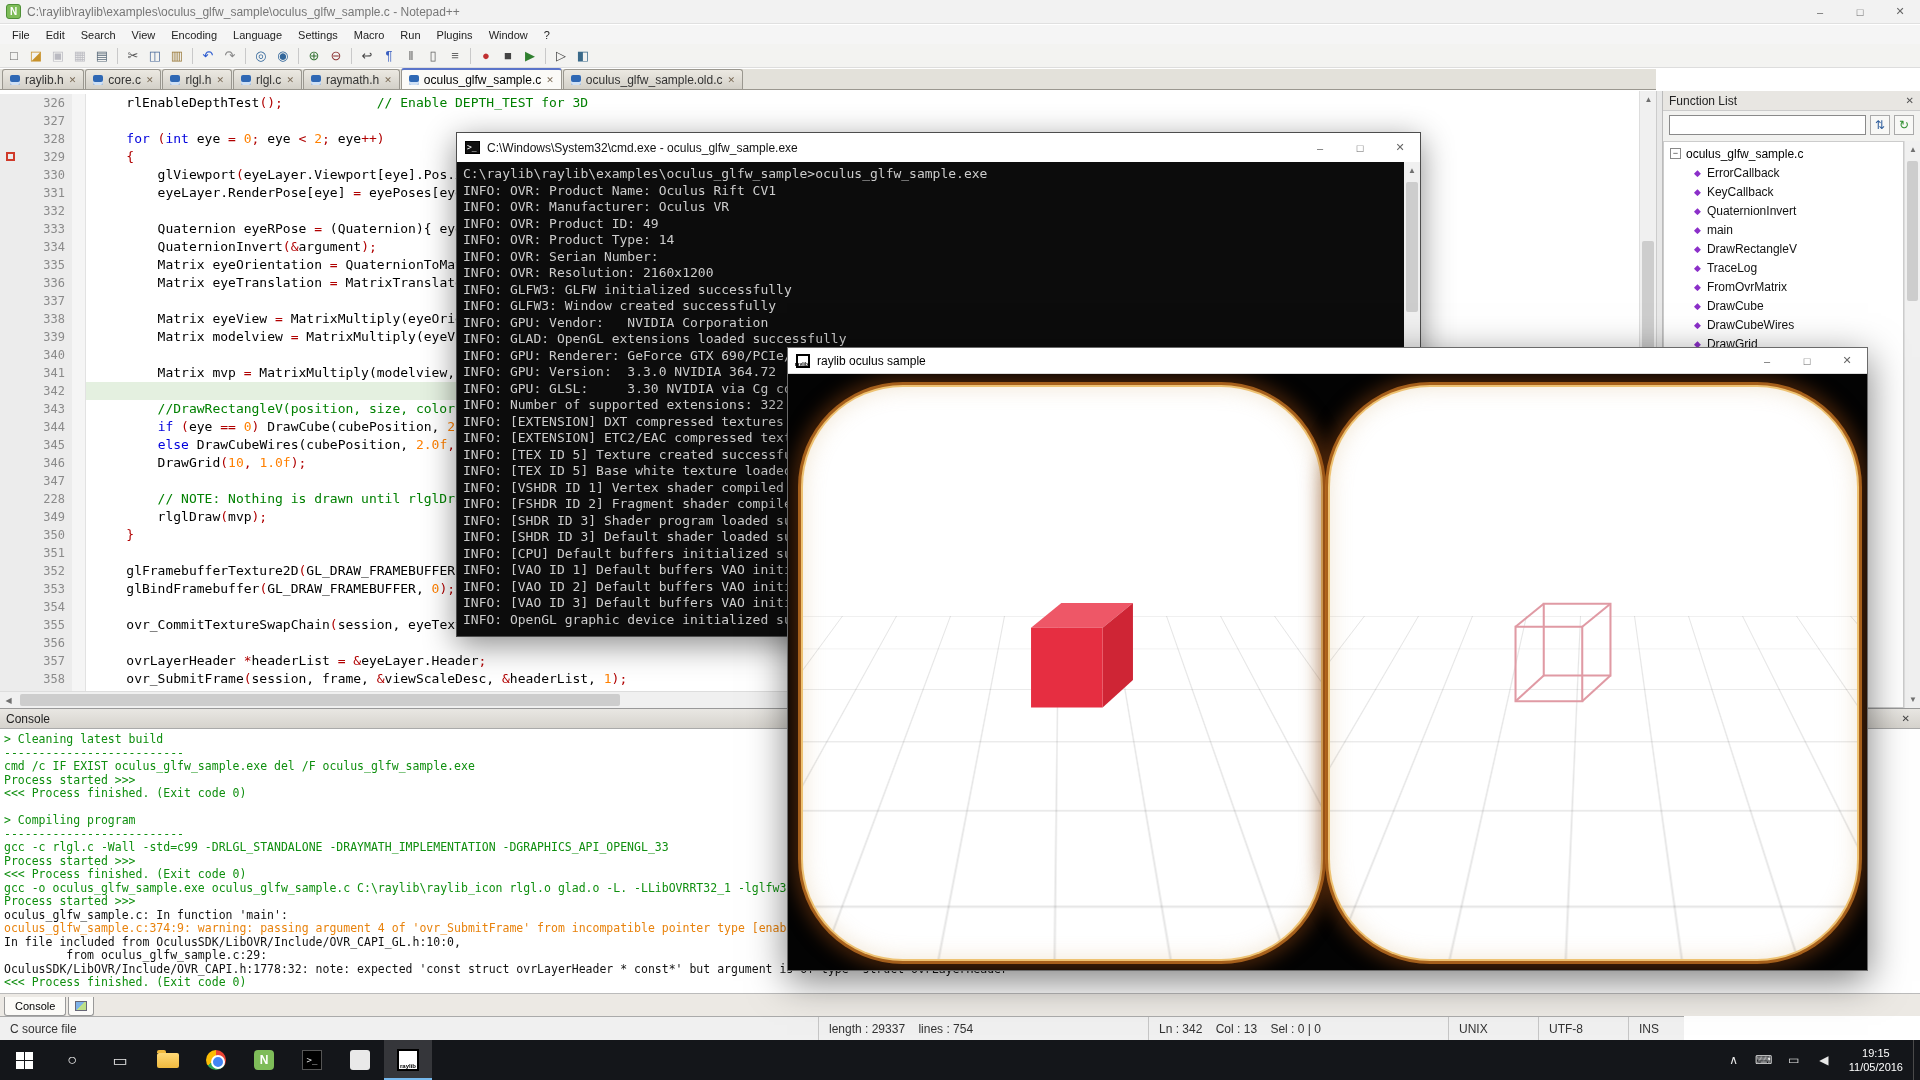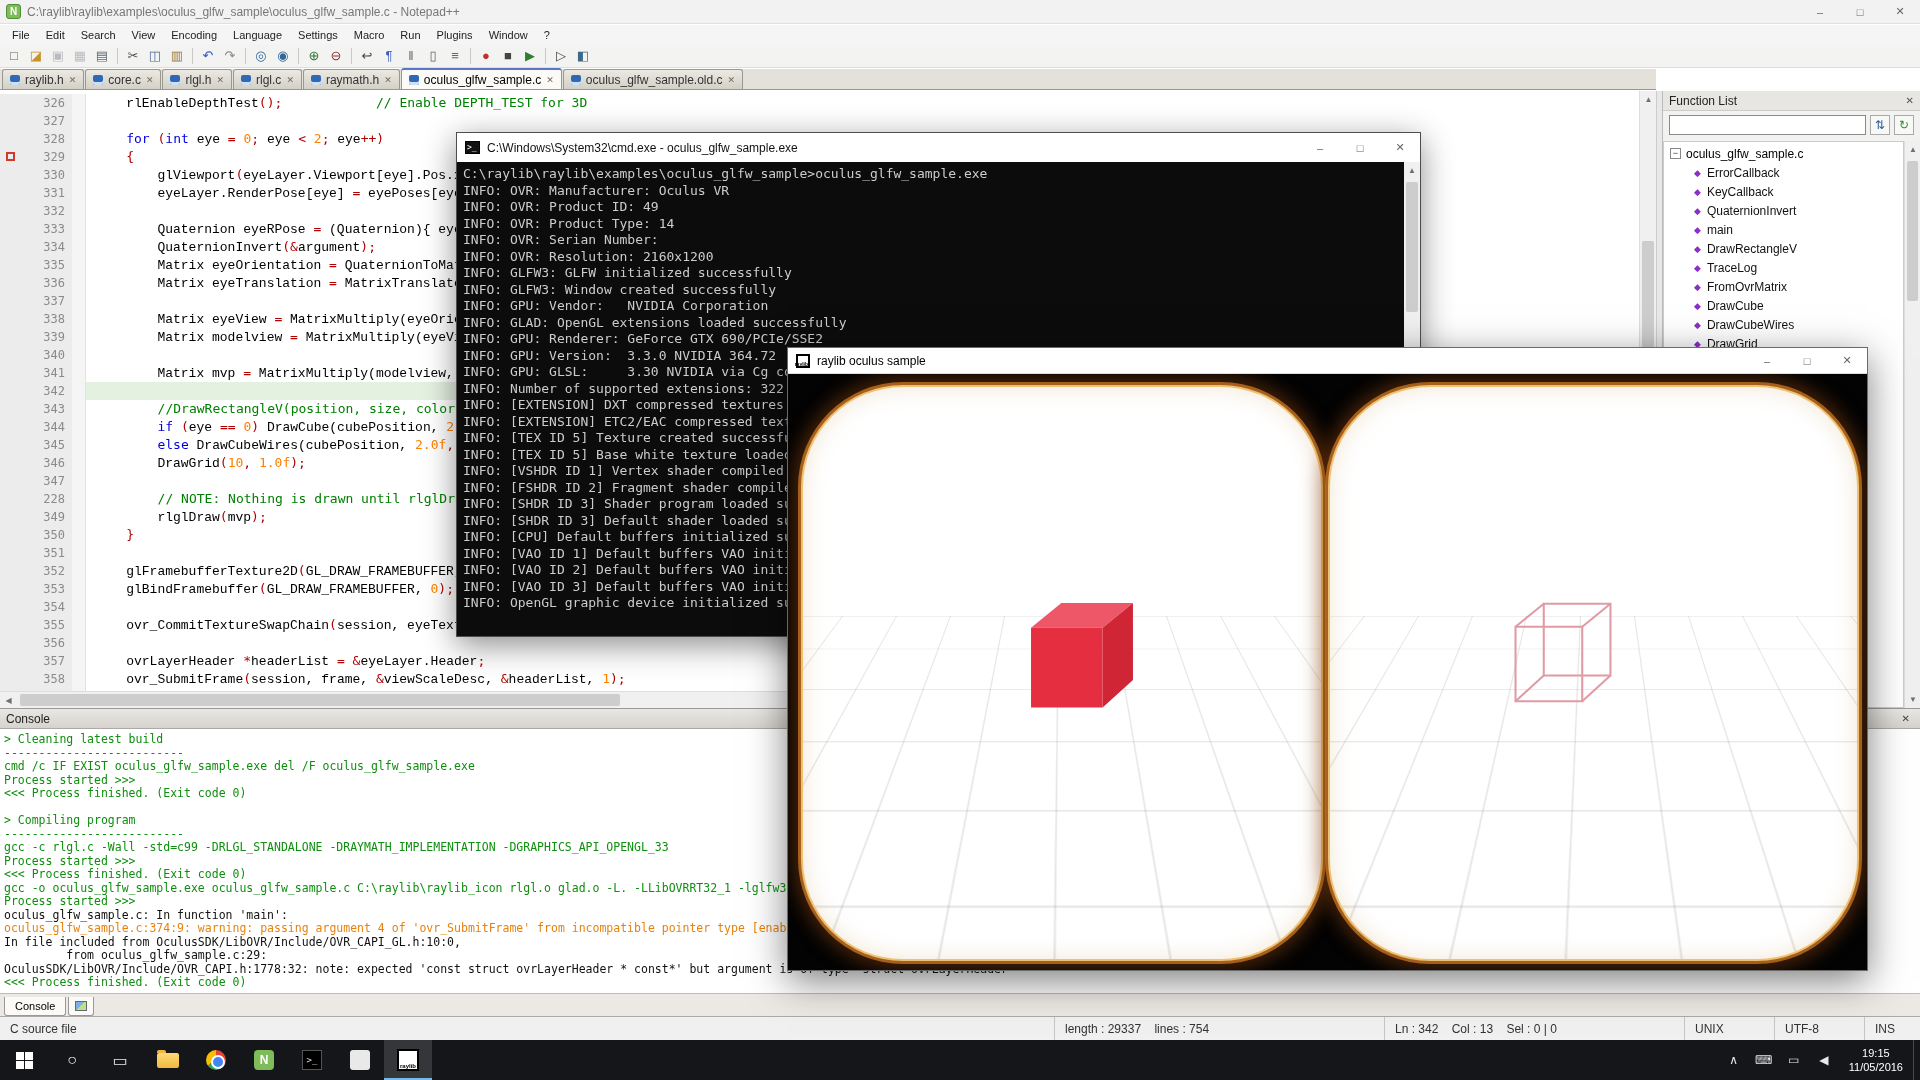--- a/index.html
+++ b/index.html
@@ -34,21 +34,21 @@
   
   .editor{position:absolute;left:0;top:91px;width:1656px;height:617px;background:#fff;overflow:hidden;}
   .code-lines{position:absolute;left:0;top:0;right:17px;bottom:17px;overflow:hidden;padding-top:3px;}
   .crow{display:flex;height:18px;font-family:"DejaVu Sans Mono",monospace;font-size:13px;line-height:18px;}
   .bm{width:24px;background:#ececec;position:relative;flex:none;}
   .ln{width:48px;background:#ececec;color:#8a8a8a;text-align:right;padding-right:7px;flex:none;font-size:12px;}
   .fm{width:14px;background:#f5f5f5;border-right:1px solid #e2e2e2;flex:none;}
   .ctext{white-space:pre;padding-left:9px;flex:1;}
   .crow.cur .ctext{background:#e4f0e0;}
   .mark-red{position:absolute;left:6px;top:4px;width:9px;height:9px;border:2px solid #d03a2a;}
-  .sg-i{color:#000;font-family:Liberation Mono, monospace;} .sg-k{color:#0000dd;font-weight:normal;} .sg-n{color:#ff8000;} .sg-o{color:#b00000;} .sg-c{color:#008000;}
+  .sg-i{color:#000;} .sg-k{color:#0000dd;font-weight:normal;} .sg-n{color:#ff8000;} .sg-o{color:#b00000;} .sg-c{color:#008000;}
 
   
   .vscroll{position:absolute;right:0;top:0;width:17px;bottom:17px;background:#f0f0f0;border-left:1px solid #ddd;}
   .hscroll{position:absolute;left:0;bottom:0;height:17px;right:17px;background:#f0f0f0;border-top:1px solid #ddd;}
   .sarrow{position:absolute;width:17px;height:17px;color:#707070;font-size:8px;display:flex;align-items:center;justify-content:center;}
   .vthumb{position:absolute;left:2px;right:2px;background:#cdcdcd;border-radius:2px;}
   .hthumb{position:absolute;top:2px;bottom:2px;background:#cdcdcd;border-radius:2px;}
 
   .splitter{position:absolute;left:1656px;top:91px;width:6px;height:617px;background:#e8e8e8;border-left:1px solid #ccc;}
 
@@ -72,21 +72,21 @@
   .con-header .x{margin-left:auto;color:#444;font-size:10px;padding:0 4px;}
   .con-body{position:absolute;left:0;top:21px;right:0;bottom:23px;overflow:hidden;padding:3px 4px;background:#fff;}
   .con-line{font-family:"DejaVu Sans Mono",monospace;font-size:11.5px;line-height:13.5px;white-space:pre;}
   .c-g{color:#0f8f0f;} .c-k{color:#111;} .c-o{color:#e8820c;}
   .con-tabbar{position:absolute;left:0;bottom:0;height:23px;right:0;background:#ece9e4;border-top:1px solid #bbb;display:flex;align-items:flex-end;padding-left:4px;}
   .con-tab{height:19px;display:flex;align-items:center;gap:4px;padding:0 10px;font-size:11px;background:#fbfaf7;border:1px solid #999;border-top:none;border-radius:0 0 3px 3px;margin-right:2px;}
   .con-tab.icon-only{padding:0 6px;}
   .con-tab-img{width:12px;height:10px;background:linear-gradient(135deg,#7db2e8 50%,#bde08a 50%);border:1px solid #667;}
 
   
-  .statusbar{position:absolute;left:0;top:1016px;width:1920px;height:24px;background:#f0f0f0;border-top:1px solid #aaa;
+  .statusbar{position:absolute;left:0;top:1016px;width:1684px;height:24px;background:#f0f0f0;border-top:1px solid #aaa;
     display:flex;align-items:stretch;font-size:12px;color:#333;}
   .sseg{display:flex;align-items:center;padding:0 10px;border-right:1px solid #c6c6c6;white-space:pre;}
   .sseg.fill{flex:1;}
 
   
   .cmdwin{position:absolute;left:456px;top:132px;width:965px;height:505px;z-index:10;background:#000;
     border:1px solid #4d4d4d;box-shadow:0 8px 30px rgba(0,0,0,.45);}
   .cmd-titlebar{height:29px;background:#fff;display:flex;align-items:center;padding-left:8px;color:#111;}
   .cmd-ico{width:15px;height:13px;background:#111;border:1px solid #000;color:#fff;font-size:8px;line-height:12px;padding-left:1px;margin-right:7px;font-family:"DejaVu Sans Mono",monospace;}
   .cmd-title{font-size:12px;white-space:nowrap;}
@@ -582,20 +582,21 @@
       <span class="cmd-ico">&gt;_</span>
       <span class="cmd-title">C:\Windows\System32\cmd.exe - oculus_glfw_sample.exe</span>
       <span class="winbtns">
         <span class="winbtn">–</span>
         <span class="winbtn">□</span>
         <span class="winbtn close">✕</span>
       </span>
     </div>
     <div class="cmd-body" id="cmd-body">
         <div class="cmd-line">C:\raylib\raylib\examples\oculus_glfw_sample&gt;oculus_glfw_sample.exe</div>
+        <div class="cmd-line">INFO: OVR: Product Name: Oculus Rift CV1</div>
         <div class="cmd-line">INFO: OVR: Manufacturer: Oculus VR</div>
         <div class="cmd-line">INFO: OVR: Product ID: 49</div>
         <div class="cmd-line">INFO: OVR: Product Type: 14</div>
         <div class="cmd-line">INFO: OVR: Serian Number:</div>
         <div class="cmd-line">INFO: OVR: Resolution: 2160x1200</div>
         <div class="cmd-line">INFO: GLFW3: GLFW initialized successfully</div>
         <div class="cmd-line">INFO: GLFW3: Window created successfully</div>
         <div class="cmd-line">INFO: GPU: Vendor:   NVIDIA Corporation</div>
         <div class="cmd-line">INFO: GLAD: OpenGL extensions loaded successfully</div>
         <div class="cmd-line">INFO: GPU: Renderer: GeForce GTX 690/PCIe/SSE2</div>

